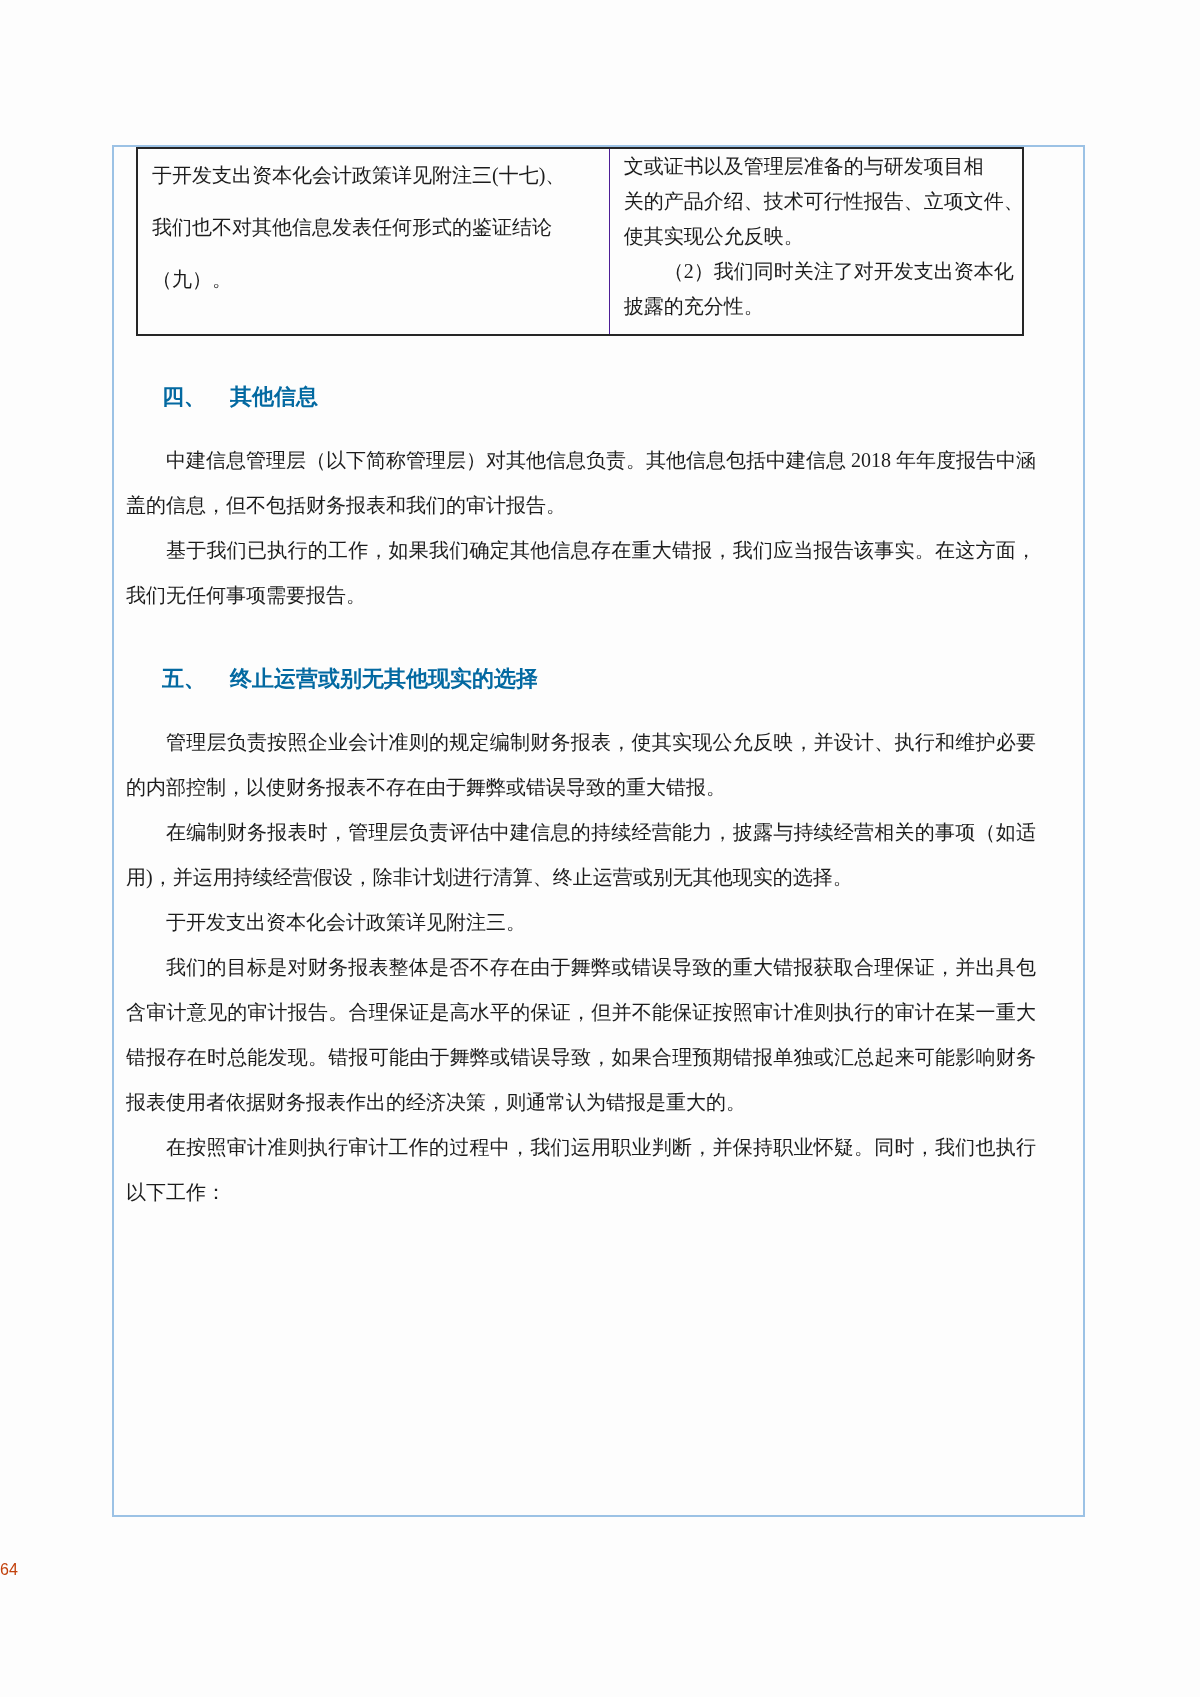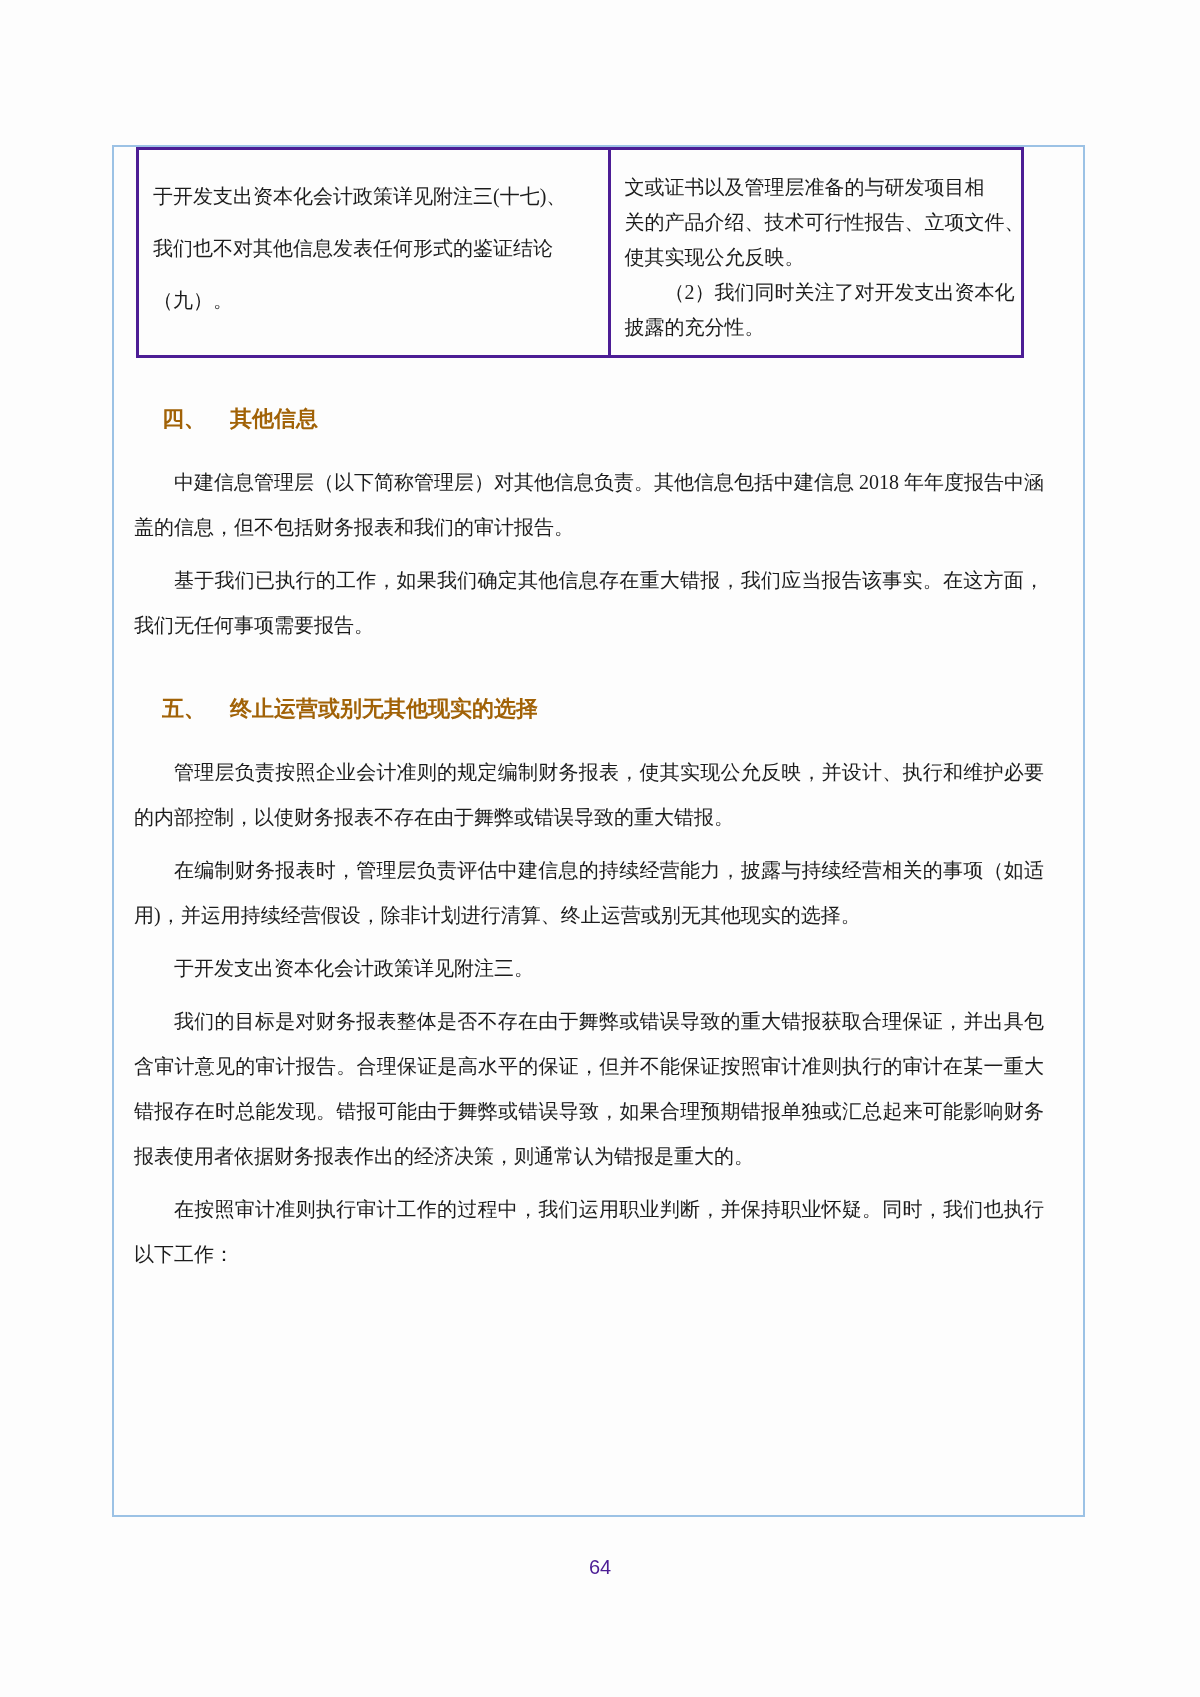--- a/index.html
+++ b/index.html
@@ -22,56 +22,56 @@
   }
   
   table.excerpt{
     border-collapse:collapse;
     margin-left:10px;
     width:888px;
     table-layout:fixed;
     border:2px solid #262626;
   }
   table.excerpt td{
-    border:3px solid #4c1d95;
+    border:1px solid #4c1d95;
     vertical-align:top;
-    padding:20px 12px 10px 14px;
+    padding:0 12px 10px 14px;
     font-size:20px;
   }
   td.cell-left{width:53.5%;}
   td.cell-right{width:46.5%;}
   .cell-left .tline{line-height:52px;white-space:nowrap;}
   .cell-right .tline{line-height:35px;white-space:nowrap;}
   .tline.indent{text-indent:2em;}
   
   .sec-h{
     margin:46px 0 26px 36px;
     font-family:"Liberation Sans","DejaVu Sans",sans-serif;
     font-weight:bold;
     font-size:22px;
     line-height:30px;
-    color:#a16207;
+    color:#0369a1;
   }
   .sec-h .sec-num{display:inline-block;min-width:44px;}
   .sec-h .sec-title{margin-left:24px;}
   p.body-p{
-    margin:8px;
+    margin:0;
     width:910px;
     font-size:20px;
     line-height:45px;
     text-align:justify;
     text-indent:2em;
   }
   
   .page-number{
     position:absolute;
     left:0;right:0;bottom:118px;
-    text-align:center;
-    font-size:20px;
-    color:#4c1d95;
+    text-align:left;
+    font-size:16px;
+    color:#c2410c;
     font-family:"Liberation Sans","DejaVu Sans",sans-serif;
   }
 </style>
 </head>
 <body>
 
 <div class="page">
   <div class="frame">
 
     <table class="excerpt">

